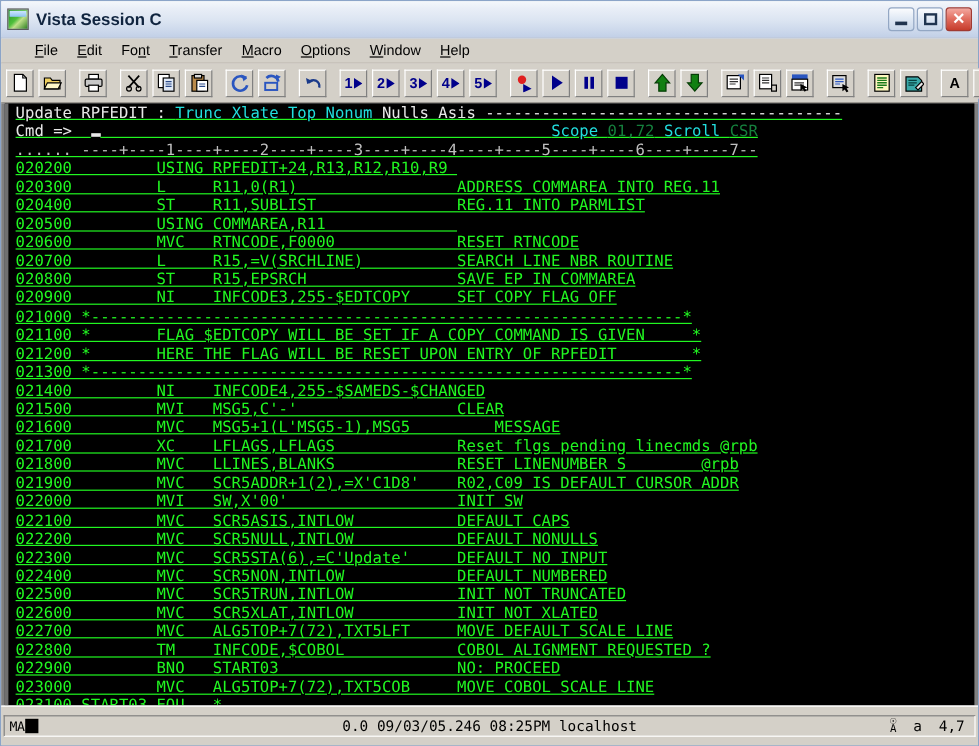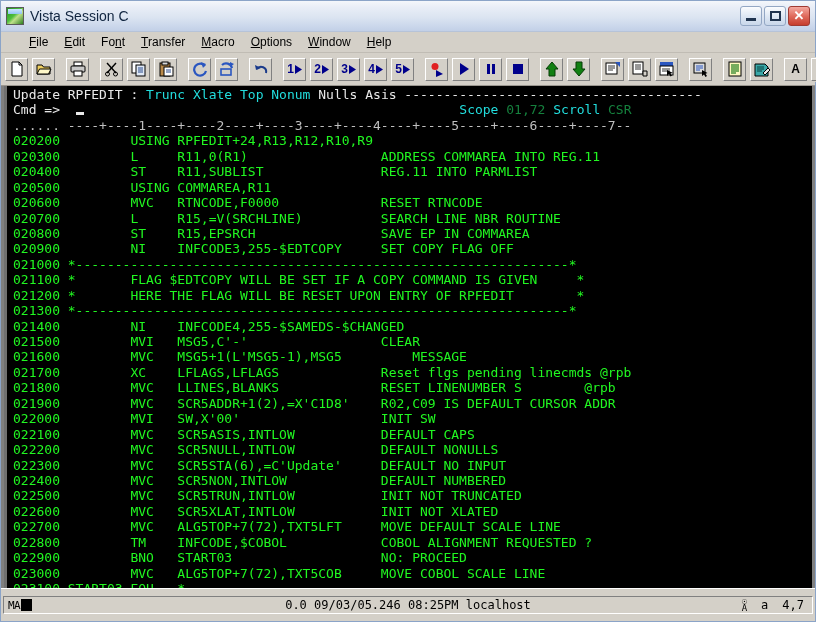--- a/index.html
+++ b/index.html
@@ -56,21 +56,21 @@
     overflow: hidden;
   }
   .title-icon:after {
     content: "";
     position: absolute;
     left: 1px; top: 1px; right: 1px; height: 5px;
     background: linear-gradient(to bottom, #cfe6ff, #8fc4f0);
   }
   .title-text {
     font-size: 14px;
-    font-weight: normal;
+    font-weight: bold;
     color: #10243f;
     letter-spacing: 0px;
     white-space: nowrap;
     flex: 1 1 auto;
   }
   .win-btns {
     display: flex;
     gap: 2px;
     align-items: center;
     margin-right: 2px;
@@ -186,21 +186,21 @@
   .screen {
     font-family: "DejaVu Sans Mono", "Liberation Mono", monospace;
     font-size: 13px;
     line-height: 15.45px;
     letter-spacing: 0px;
     color: #21f721;
     white-space: pre;
     padding: 1px 0 0 6px;
     box-sizing: border-box;
   }
-  .screen .row { height: 15.45px; }
+  .screen .row { height: 15.45px; text-decoration: underline; }
   .c-white  { color: #e8e8e8; }
   .c-cyan   { color: #22dede; }
   .c-red    { color: #15803d; }
   .c-green  { color: #21f721; }
   .c-dim    { color: #bfbfbf; }
   .cursor-uline {
     display: inline-block;
     width: 8px; height: 3px;
     background: #e8e8e8;
     vertical-align: -1px;

